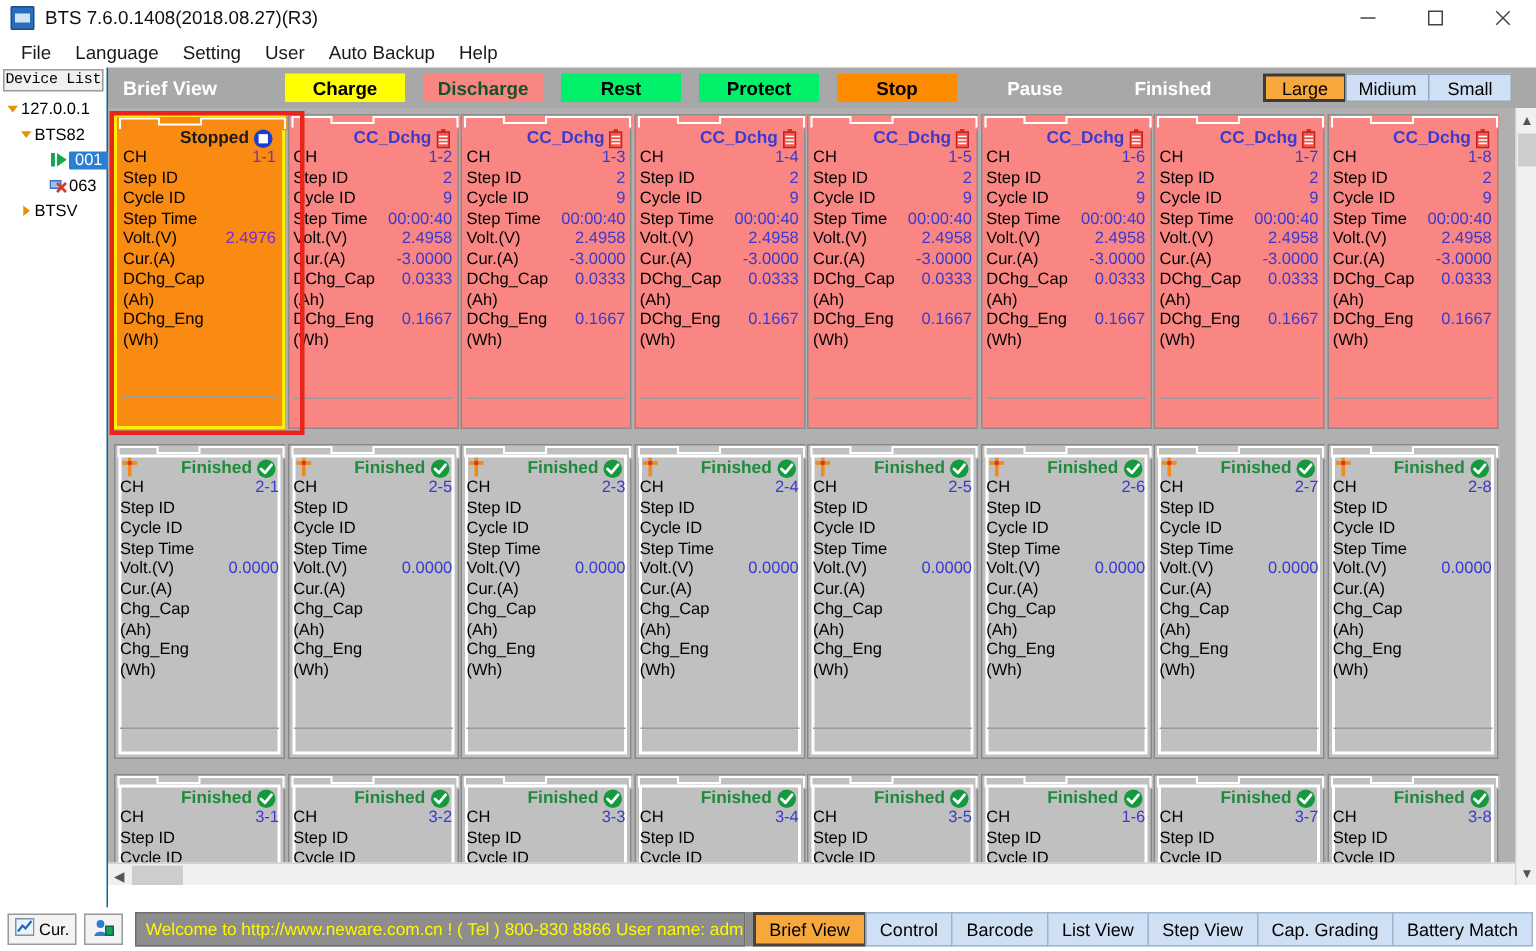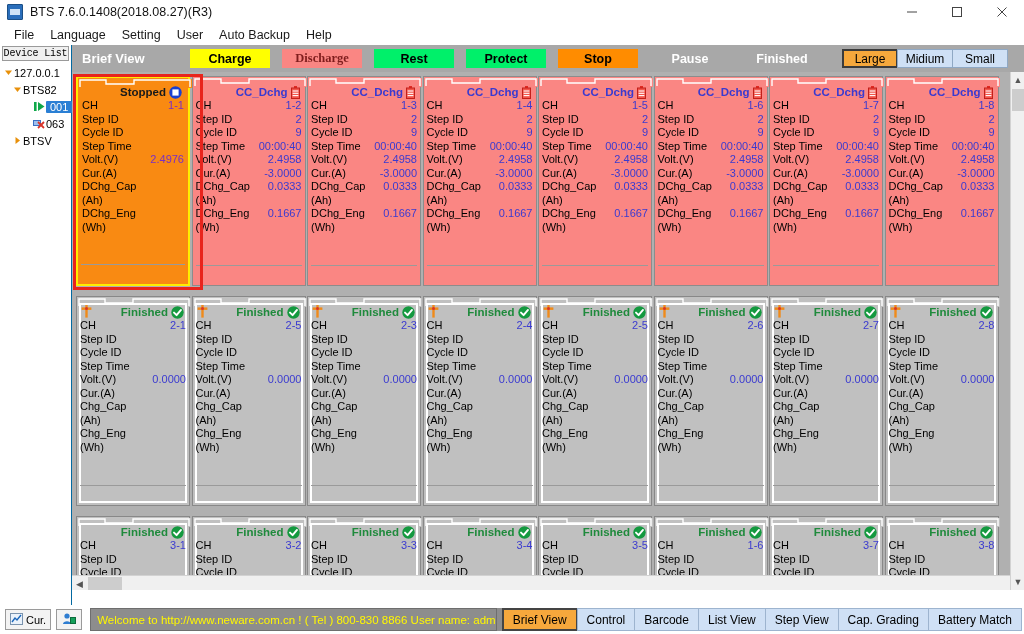--- a/index.html
+++ b/index.html
@@ -260,21 +260,21 @@
           </span>
           <span class="dl-label">BTSV</span>
         </div>
       </div>
   </div>
 
   <div class="toolbar">
     <div class="tb-label">Brief View</div>
     <div style="display:flex;align-items:center;" id="legendchips">
         <div class="tb-chip" style="background: rgb(255, 255, 0); color: rgb(0, 0, 0);">Charge</div>
-        <div class="tb-chip" style="background: rgb(250, 134, 131); color: #7f1d1d; font-family: Liberation Serif, serif;">Discharge</div>
+        <div class="tb-chip" style="background: rgb(250, 134, 131); color: #14532d;">Discharge</div>
         <div class="tb-chip" style="background: rgb(0, 240, 106); color: rgb(0, 0, 0);">Rest</div>
         <div class="tb-chip" style="background: rgb(0, 240, 106); color: rgb(0, 0, 0);">Protect</div>
         <div class="tb-chip" style="background: rgb(255, 140, 0); color: rgb(0, 0, 0);">Stop</div>
         <div class="tb-chip plain" style="color: rgb(255, 255, 255);">Pause</div>
         <div class="tb-chip plain" style="color: rgb(255, 255, 255);">Finished</div>
         <div class="tb-chip plain" style="color: rgb(255, 255, 255);">Default</div>
       </div>
     <div class="sizebtns" id="sizebtns">
         <div class="size-btn active">Large</div>
         <div class="size-btn">Midium</div>

